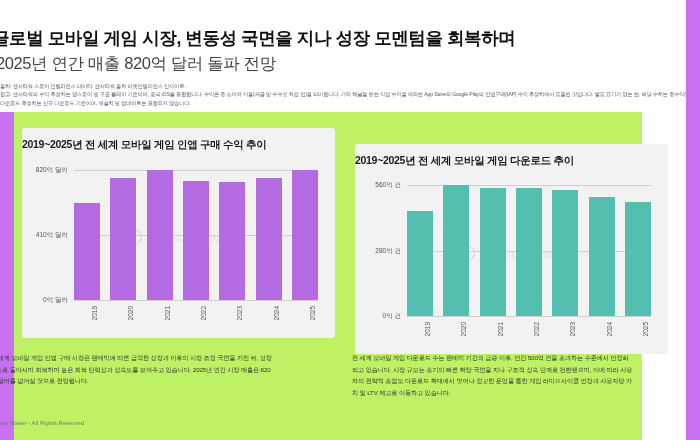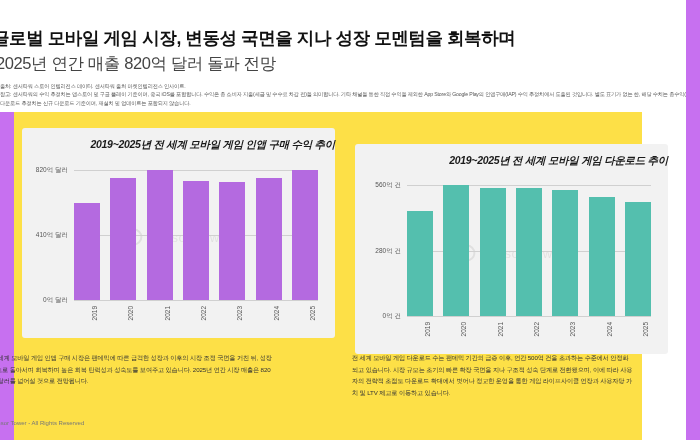--- a/index.html
+++ b/index.html
@@ -11,21 +11,21 @@
     height: 440px;
     background: #ffffff;
     font-family: "Liberation Sans", sans-serif;
     overflow: hidden;
     position: relative;
   }
   .slide {
     position: absolute;
     left: 0; top: 0;
     width: 642px; height: 440px;
-    background: #fde047;
+    background: #bef264;
   }
   
   .top-band {
     position: absolute;
     left: 0; top: 0;
     width: 700px;
     height: 112px;
     background: #ffffff;
   }
   .headline {
@@ -82,26 +82,25 @@
     background: #f2f2f2;
     border-radius: 3px;
   }
   #card-left  { left: 22px;  top: 128px; width: 313px; height: 210px; }
   #card-right { left: 355px; top: 144px; width: 313px; height: 210px; }
 
   .card-title {
     position: absolute;
     left: 0; top: 10px;
     width: 100%;
-    text-align: right;
+    text-align: left;
     font-size: 10.5px;
     font-weight: bold;
     color: #1a1a1a;
     letter-spacing: -0.3px;
-    font-style: italic;
   }
 
   .plot {
     position: absolute;
     left: 52px;
     top: 32px;
     width: 244px;
     height: 140px;
   }
   .axis-line {

